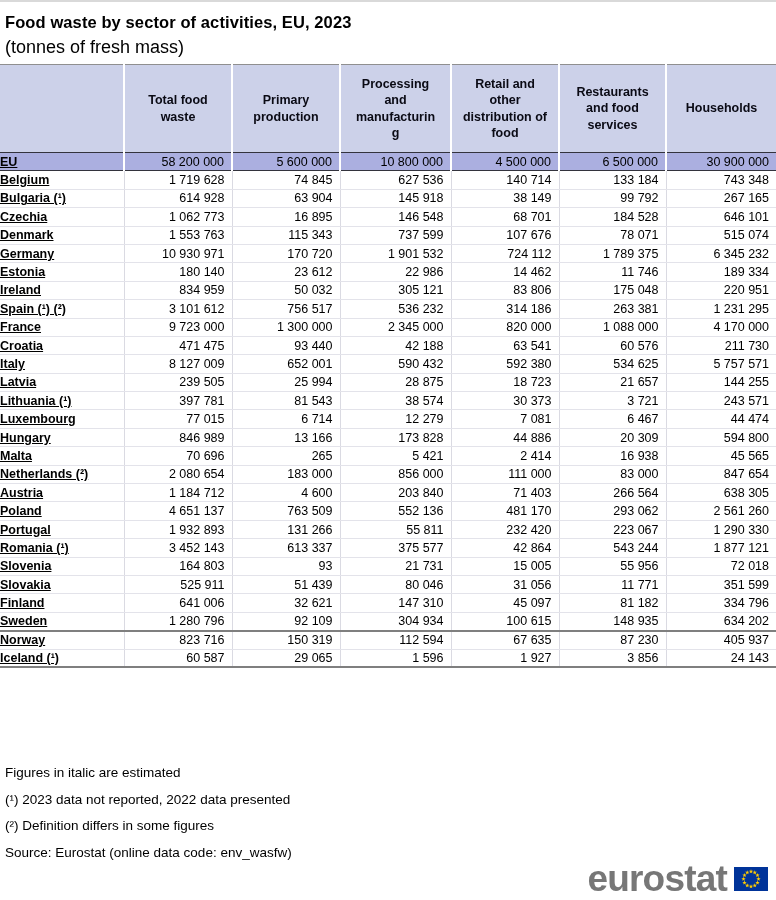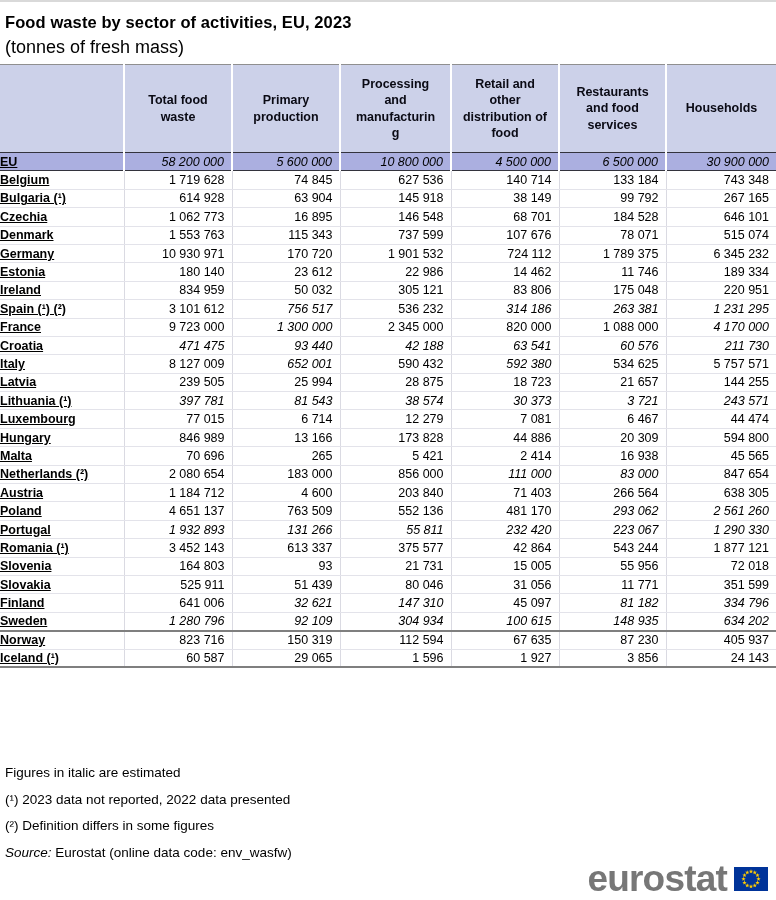--- a/index.html
+++ b/index.html
@@ -31,32 +31,32 @@
     color:#0a0a14;
   }
   thead th:first-child{border-left:none;}
   tbody td{
     font-size:12.5px;height:18.4px;padding:0;
     border-bottom:1px solid #e3e3ea;
     vertical-align:middle;
   }
   td.country{font-weight:bold;text-align:left;border-left:none;text-decoration:underline;}
   td.value{text-align:right;padding-right:7px;border-left:1px solid #dadae2;}
-  td.italic{font-style:italic;margin-left:48px;}
+  td.italic{margin-left:48px;}
   tr.eu-row td{
     background:var(--eu-row-bg);
     border-top:1.5px solid #33333d;border-bottom:1.5px solid #33333d;
   }
   tr.eu-row td.value{border-left:2px solid #ffffff;}
   tr.sep-top td{border-top:2px solid #7f7f7f;}
   tbody tr:last-child td{border-bottom:2px solid #7f7f7f;}
 
   .notes{position:absolute;left:5px;top:758px;font-size:13.5px;line-height:26.5px;}
   .notes .note-line{white-space:pre;}
-  .src-label{font-style:italic;text-align:center;}
+  .src-label{text-align:center;}
 
   .logo{position:absolute;right:8px;top:858px;display:flex;align-items:center;gap:7px;}
   .logo-text{
     color:var(--logo-gray);font-size:37px;font-weight:bold;letter-spacing:-0.8px;
     line-height:1;
   }
   .flag{display:block;}
 </style>
 </head>
 <body>

